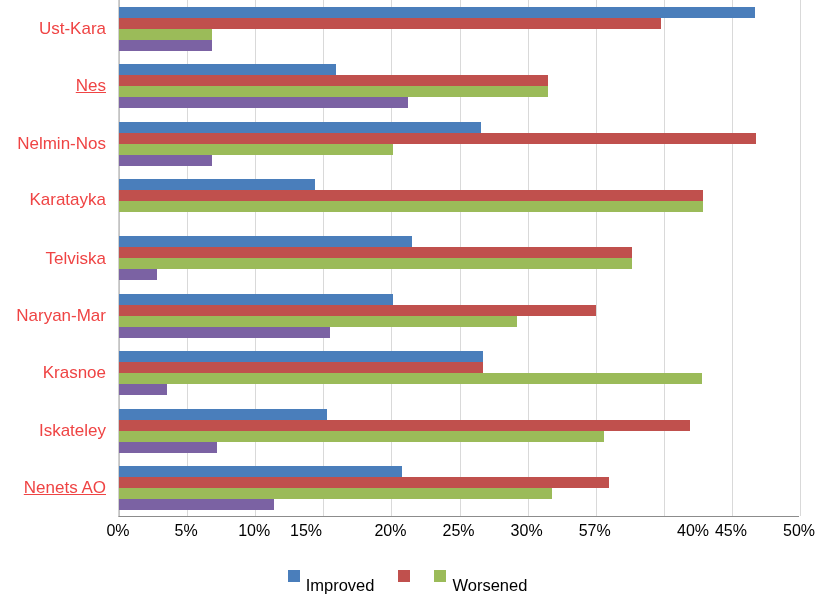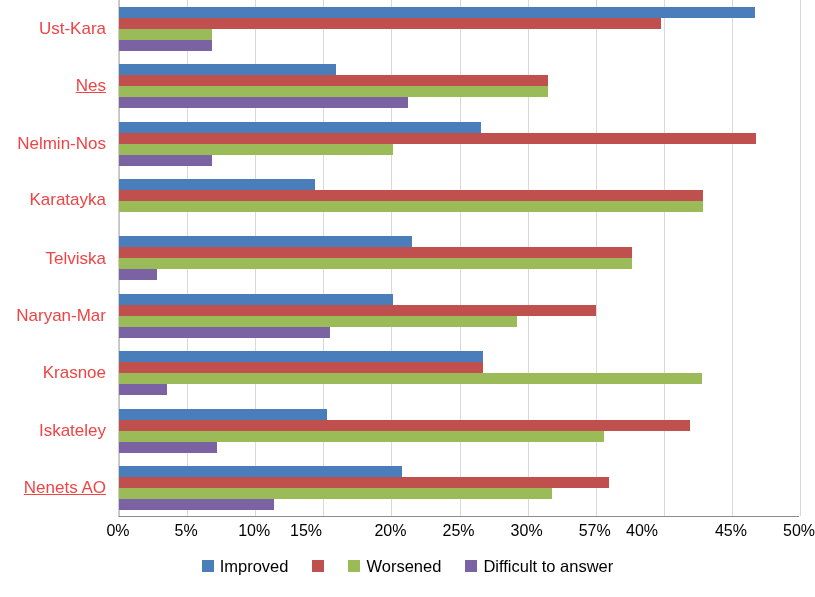--- a/index.html
+++ b/index.html
@@ -134,20 +134,21 @@
     width: 12px;
     height: 12px;
     display: inline-block;
     flex: 0 0 auto;
   }
   .legend-label {
     font-size: 16.5px;
     line-height: 20px;
     white-space: nowrap;
     color: #000;
+    margin-top: 19px;
   }
 </style>
 </head>
 <body>
 
 <div id="chart-root">
 
   <div id="y-axis-labels">
       <div class="y-label" style="top: 18.7222px;">Ust-Kara</div>
       <div class="y-label" style="top: 76.1667px; text-decoration: underline;">Nes</div>
@@ -304,36 +305,32 @@
 
   <div id="x-axis-labels">
       <div class="x-label" style="left: 0px;">0%</div>
       <div class="x-label" style="left: 68.1px;">5%</div>
       <div class="x-label" style="left: 136.2px;">10%</div>
       <div class="x-label" style="left: 188px;">15%</div>
       <div class="x-label" style="left: 272.4px;">20%</div>
       <div class="x-label" style="left: 340.5px;">25%</div>
       <div class="x-label" style="left: 408.6px;">30%</div>
       <div class="x-label" style="left: 476.7px;">57%</div>
-      <div class="x-label" style="left: 524px;">40%</div>
+      <div class="x-label" style="left: 575px;">40%</div>
       <div class="x-label" style="left: 612.9px;">45%</div>
       <div class="x-label" style="left: 681px;">50%</div>
     </div>
 
   <div id="legend">
       <div class="legend-item">
         <span class="legend-swatch" style="background: rgb(74, 126, 187);"></span>
         <span class="legend-label">Improved</span>
       </div>
       <div class="legend-item">
         <span class="legend-swatch" style="background: rgb(192, 80, 77);"></span>
       </div>
       <div class="legend-item">
         <span class="legend-swatch" style="background: rgb(155, 187, 89);"></span>
         <span class="legend-label">Worsened</span>
       </div>
-      <div class="legend-item">
-        <span class="legend-swatch" style="background: rgb(123, 98, 163);"></span>
-        <span class="legend-label">Difficult to answer</span>
-      </div>
     </div>
 
 </div>
 
 </body></html>

